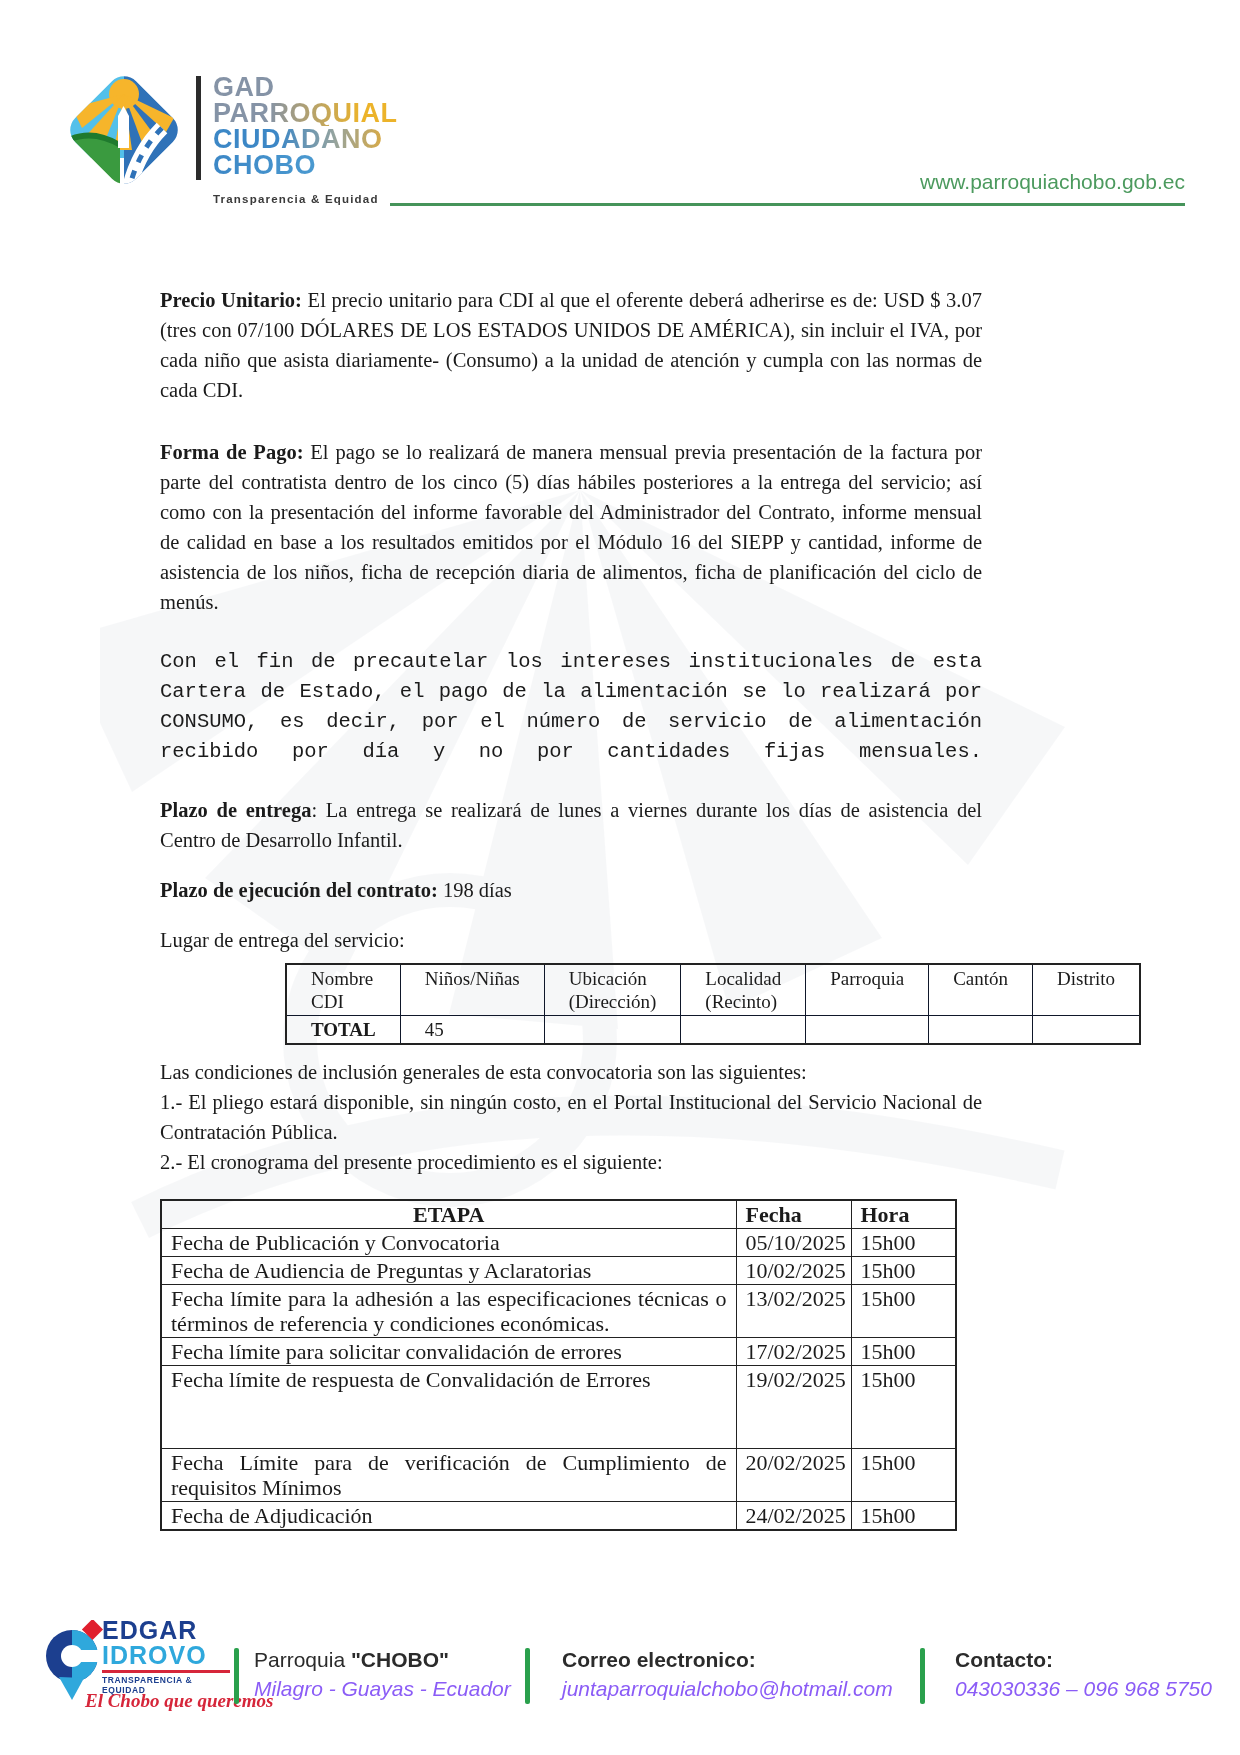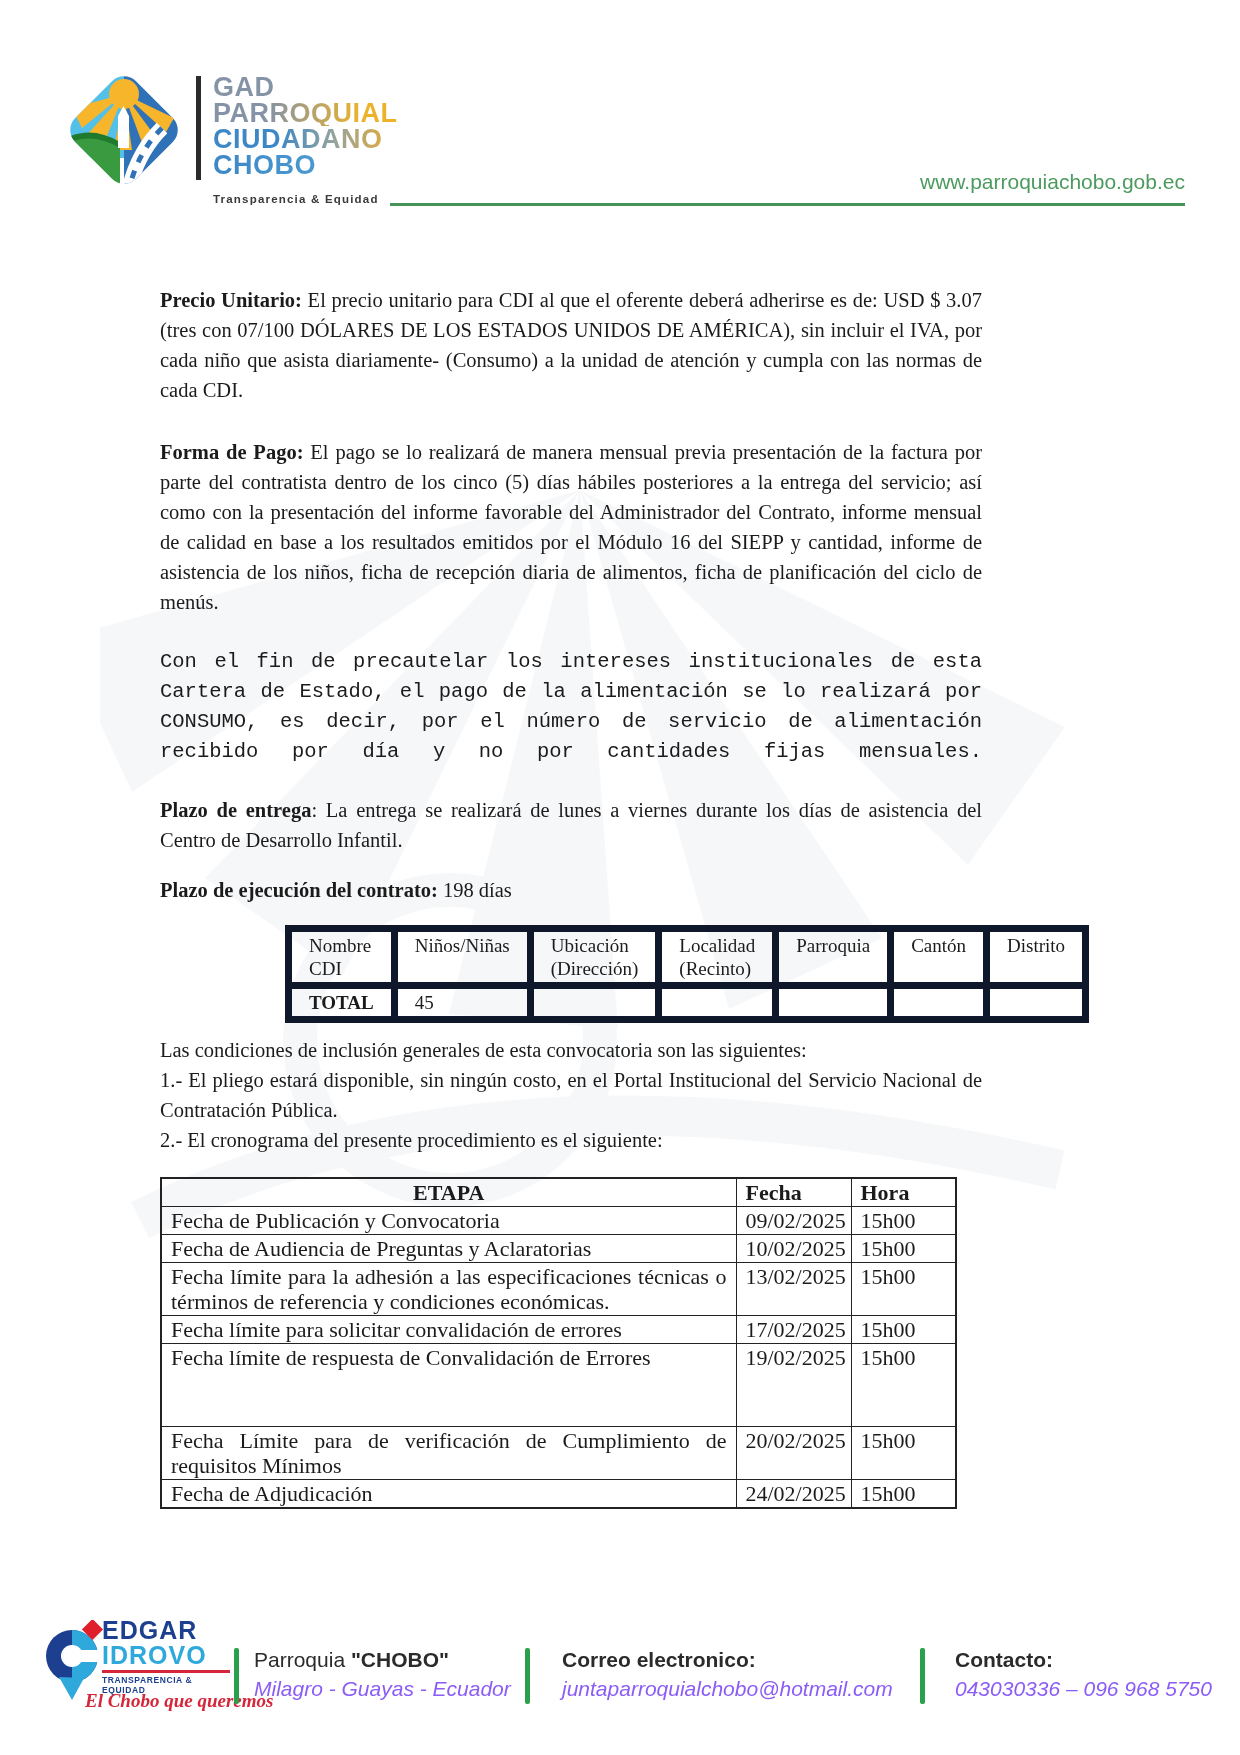--- a/index.html
+++ b/index.html
@@ -33,21 +33,21 @@
   .mb28{margin-bottom:28px!important}.mb22{margin-bottom:22px!important}
   .mb20{margin-bottom:20px!important}
   .mb12{margin-bottom:12px!important}.mb8{margin-bottom:8px!important}
   .stretch-last{text-align-last:justify;font-family:Liberation Mono, monospace;}
   b{font-weight:bold;}
 
   
   table{border-collapse:collapse;}
   .t1{margin-left:125px;table-layout:fixed;font-size:19px;line-height:23px;
       border:2px solid #222;}
-  .t1 th,.t1 td{border:7px solid #0f172a;padding:2px 17px;text-align:left;vertical-align:top;
+  .t1 th,.t1 td{border:1px solid #0f172a;padding:2px 24px;text-align:left;vertical-align:top;
                 font-weight:normal;overflow:hidden;}
   .t1 .nw{white-space:nowrap;}
   .t1 .bold{font-weight:bold;}
 
   
   .t2{table-layout:fixed;font-size:22px;line-height:25px;border:2px solid #222;width:795px;}
   .t2 th,.t2 td{border:1px solid #222;padding:1px 9px;vertical-align:top;text-align:left;}
   .t2 th{font-weight:bold;}
   .t2 th.center{text-align:center;}
   .t2 td.etapa{text-align:justify;}
@@ -130,20 +130,21 @@
     <p class="mb32"><b>Precio Unitario:</b><span> El precio unitario para CDI al que el oferente deberá adherirse es de: USD $ 3.07 (tres con 07/100 DÓLARES DE LOS ESTADOS UNIDOS DE AMÉRICA), sin incluir el IVA, por cada niño que asista diariamente- (Consumo) a la unidad de atención y cumpla con las normas de cada CDI.</span></p>
 
     <p class="mb30"><b>Forma de Pago:</b><span> El pago se lo realizará de manera mensual previa presentación de la factura por parte del contratista dentro de los cinco (5) días hábiles posteriores a la entrega del servicio; así como con la presentación del informe favorable del Administrador del Contrato, informe mensual de calidad en base a los resultados emitidos por el Módulo 16 del SIEPP y cantidad, informe de asistencia de los niños, ficha de recepción diaria de alimentos, ficha de planificación del ciclo de menús.</span></p>
 
     <p class="mb28 stretch-last"><span>Con el fin de precautelar los intereses institucionales de esta Cartera de Estado, el pago de la alimentación se lo realizará por CONSUMO, es decir, por el número de servicio de alimentación recibido por día y no por cantidades fijas mensuales.</span></p>
 
     <p class="mb20"><b>Plazo de entrega</b><span>: La entrega se realizará de lunes a viernes durante los días de asistencia del Centro de Desarrollo Infantil.</span></p>
 
     <p class="mb20"><b>Plazo de ejecución del contrato:</b><span> 198 días</span></p>
 
+    <p class="mb8">Lugar de entrega del servicio:</p>
 
     <table class="t1 mb12">
       <colgroup>
         <col style="width:100px">
           <col style="width:112px">
           <col style="width:115px">
         <col style="width:95px">
           <col style="width:98px">
           <col style="width:78px">
           <col style="width:77px">
@@ -181,21 +182,21 @@
           <col style="width:105px">
         </colgroup>
       <tbody>
           <tr>
         <th class="center">ETAPA</th>
         <th>Fecha</th>
         <th>Hora</th>
       </tr>
       <tr>
         <td class="etapa">Fecha de Publicación y Convocatoria</td>
-        <td>09/02/2025</td>
+        <td>05/10/2025</td>
         <td>15h00</td>
       </tr>
       <tr>
         <td class="etapa">Fecha de Audiencia de Preguntas y Aclaratorias</td>
         <td>10/02/2025</td>
         <td>15h00</td>
       </tr>
       <tr>
         <td class="etapa">Fecha límite para la adhesión a las especificaciones técnicas o términos de referencia y condiciones económicas.</td>
         <td>13/02/2025</td>

